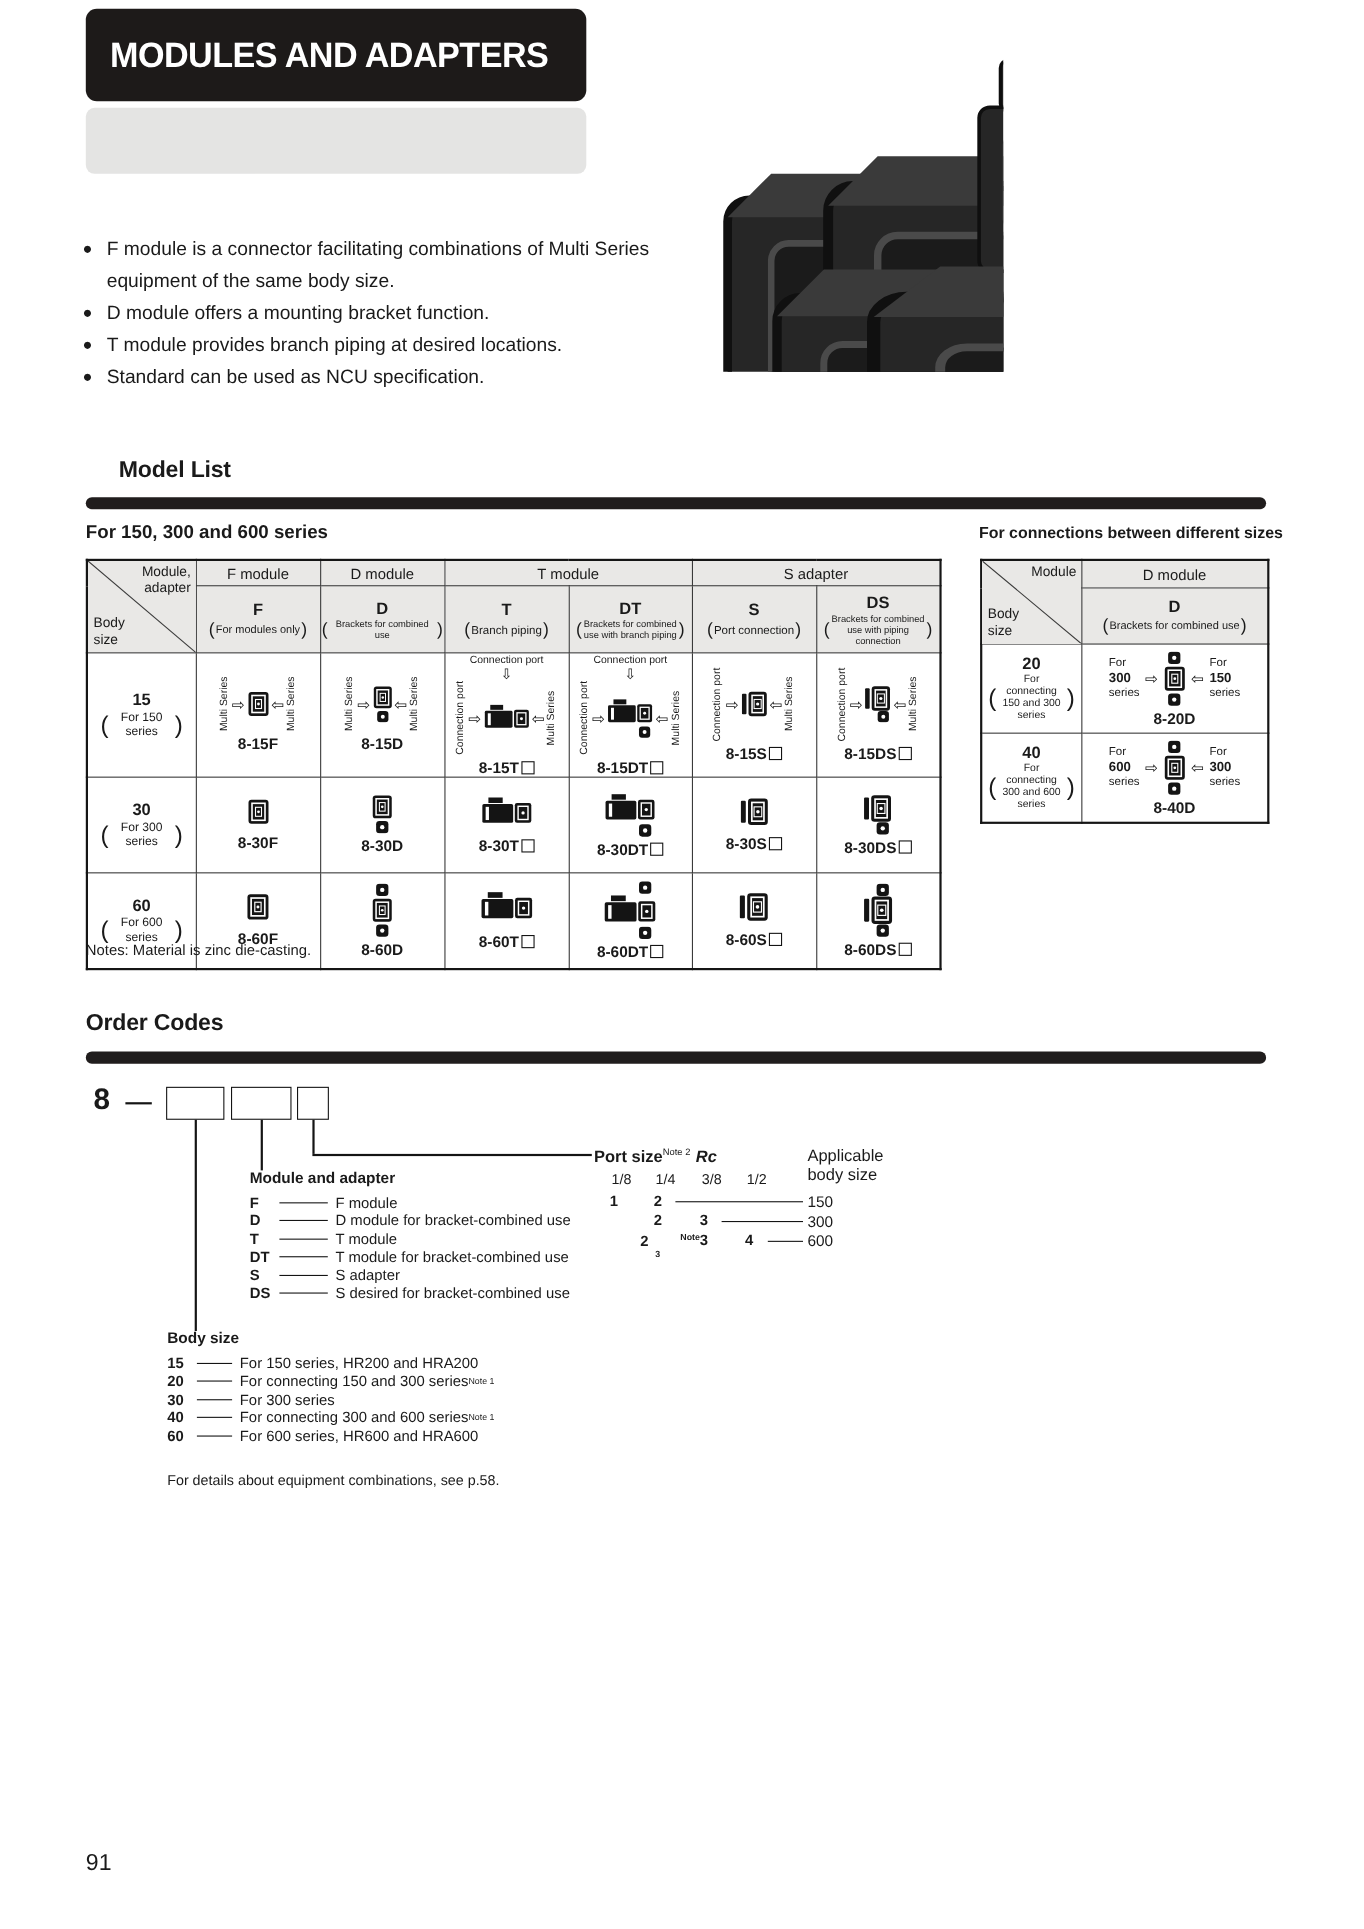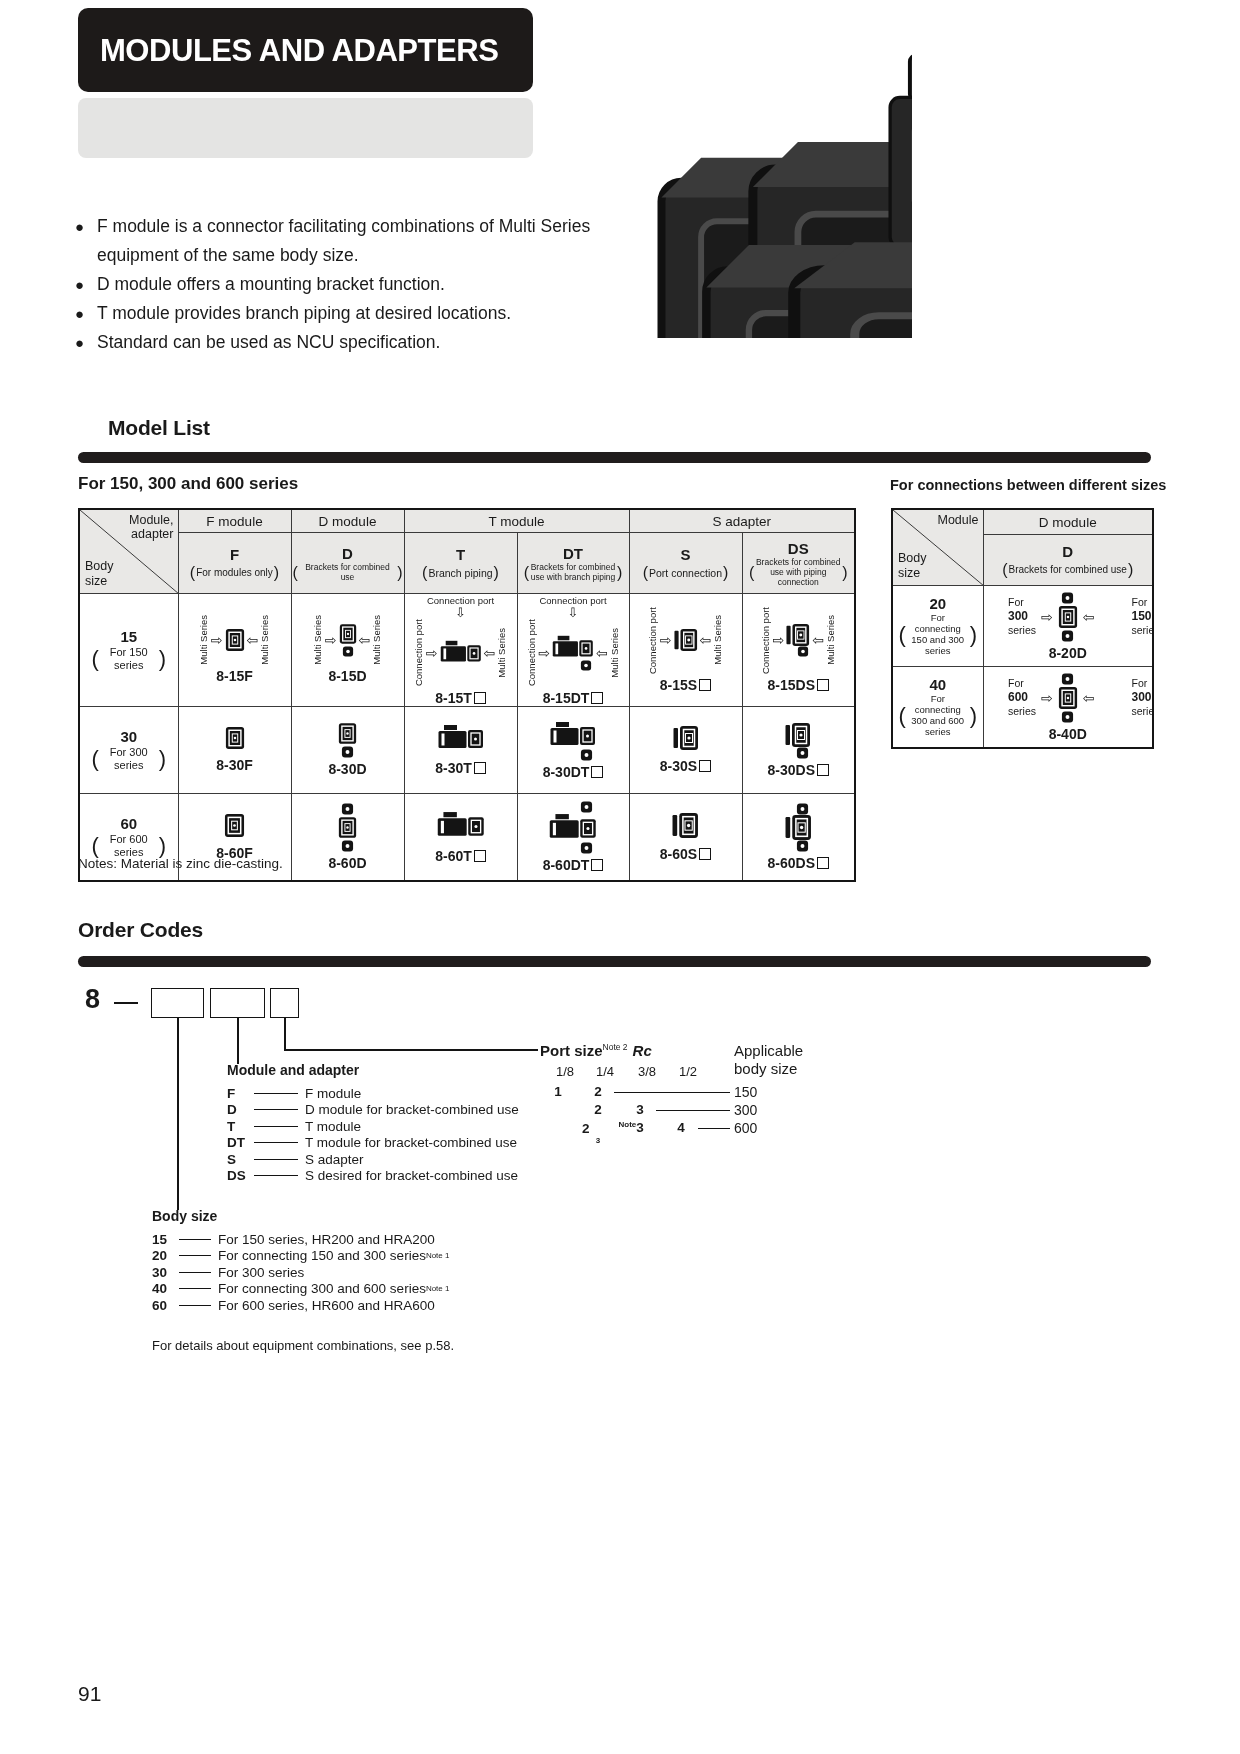--- a/index.html
+++ b/index.html
@@ -70,21 +70,21 @@
   .ctop { font-size:9.5px; line-height:1.1; margin-top:2px; }
   .arrdown { font-size:13px; line-height:1; }
   .mcode { font-size:14px; font-weight:bold; margin-top:3px; white-space:nowrap; }
   .sq { display:inline-block; width:10px; height:10px; border:1.5px solid #141414; vertical-align:-1px; margin-left:2px; }
   .istack { display:flex; flex-direction:column; align-items:center; gap:1px; }
   .dtwrap { display:flex; flex-direction:column; align-items:center; }
   .dtab { margin-top:-1px; margin-left:26px; }
   .dstab { margin-top:-1px; margin-left:9px; }
   .diag2 { display:flex; align-items:center; justify-content:center; gap:5px; }
   .slab { font-size:10.5px; line-height:1.25; text-align:left; }
-  .slab span, .slab b { display:block;margin-left:32px; }
+  .slab span, .slab b { display:block; }
   .slab b { font-size:12px; }
 
   
   .oc8 { position:absolute; left:85px; top:984px; font-size:27px; font-weight:bold; }
   .obox { position:absolute; top:988px; height:30px; border:1.5px solid #141414; background:#fff; box-sizing:border-box; }
   .oline { position:absolute; background:#141414; }
 
   .ma-list { position:absolute; left:227px; top:1062px; font-size:13.5px; }
   .bs-list { position:absolute; left:152px; top:1208px; font-size:13.5px; }
   .list-h { font-weight:bold; font-size:14px; margin-bottom:7px; }

